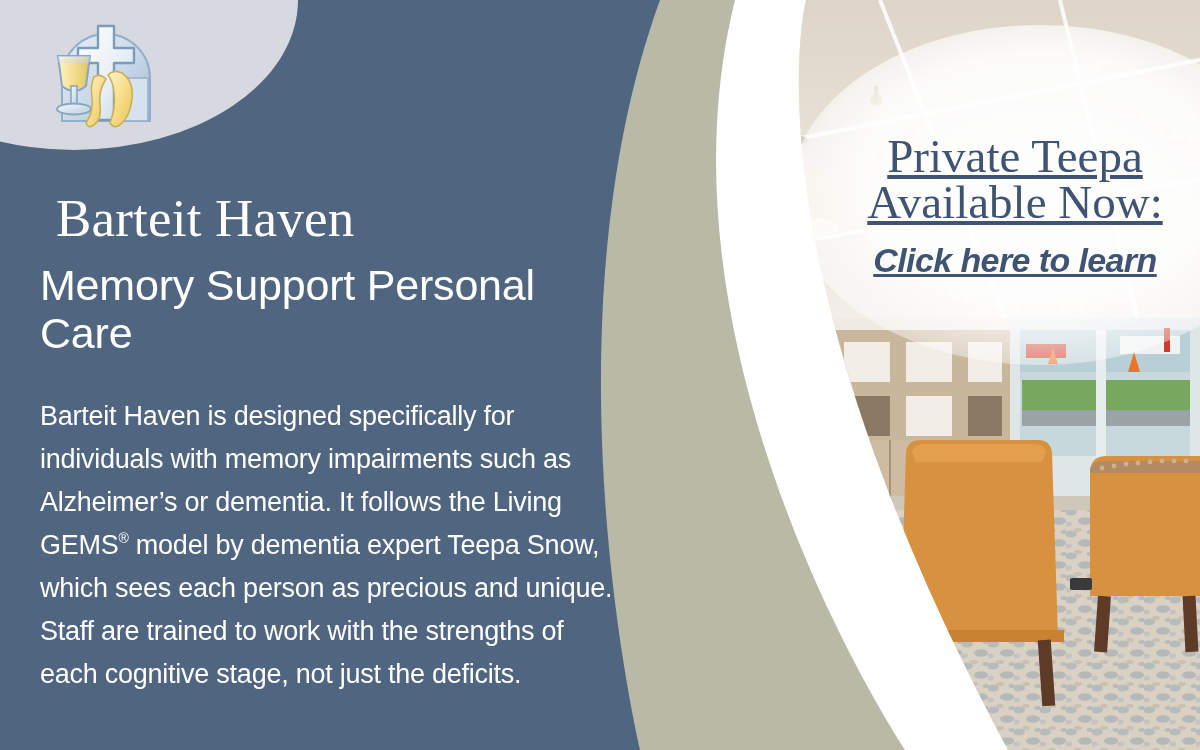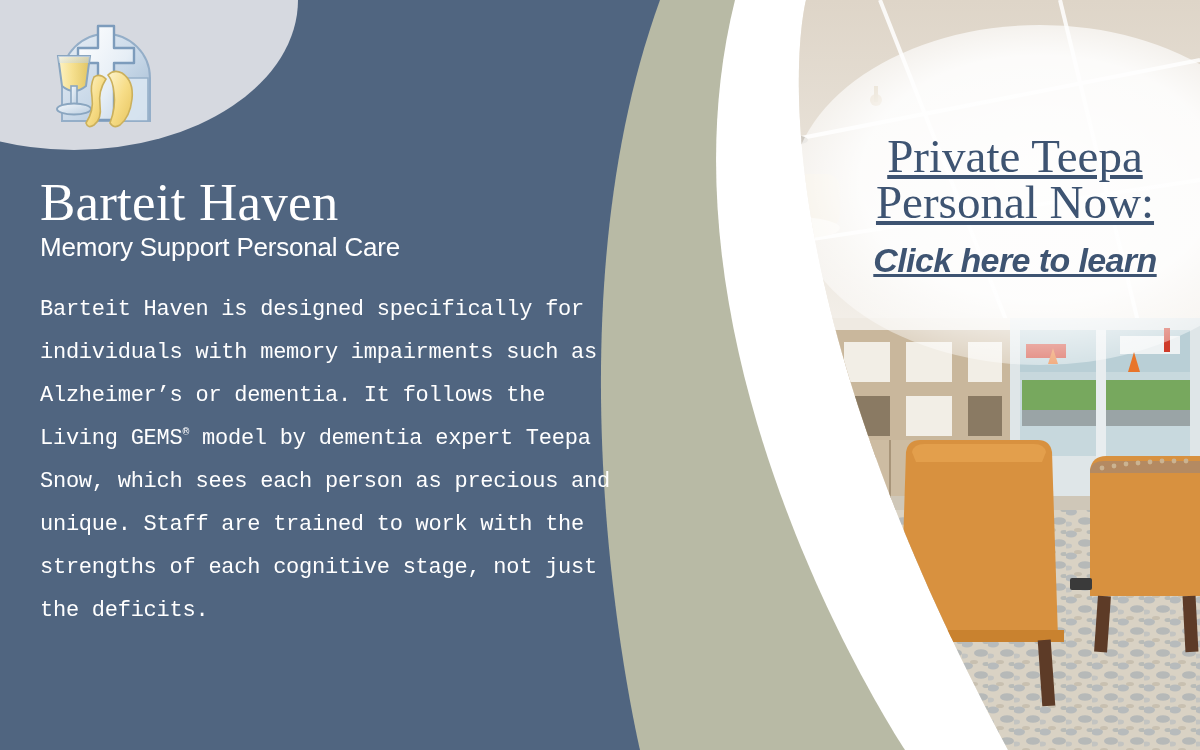--- a/index.html
+++ b/index.html
@@ -48,36 +48,36 @@
     left: 40px;
     top: 175px;
     width: 575px;
     color: #ffffff;
   }
   #title {
     font-family: "Liberation Serif", serif;
     font-size: 53px;
     line-height: 1.02;
     letter-spacing: 0.2px;
-    margin: 0;
+    margin: 16px;
     font-weight: normal;
   }
   #subtitle {
     font-family: "Liberation Sans", sans-serif;
-    font-size: 26px;
+    font-size: 43px;
     line-height: 1.12;
     margin: 4px 0 0 0;
     font-weight: normal;
     letter-spacing: -0.2px;
   }
   #body-copy {
-    font-family: Liberation Mono, monospace;
-    font-size: 22px;
+    font-family: Liberation Sans, sans-serif;
+    font-size: 27px;
     line-height: 43px;
-    margin: 26px 0 0 0;
+    margin: 38px 0 0 0;
     letter-spacing: -0.25px;
   }
   #body-copy sup {
     font-size: 0.52em;
     vertical-align: 0.75em;
     line-height: 0;
   }
 
   
   #callout {
@@ -297,20 +297,20 @@
 
   <div id="left-copy">
     <h1 id="title">Barteit Haven</h1>
     <h2 id="subtitle">Memory Support Personal Care</h2>
     <p id="body-copy"><span>Barteit Haven is designed specifically for individuals with memory impairments such as Alzheimer’s or dementia. It follows the Living GEMS</span><sup>®</sup><span> model by dementia expert Teepa Snow, which sees each person as precious and unique. Staff are trained to work with the strengths of each cognitive stage, not just the deficits.</span></p>
   </div>
 
   <a id="callout" href="#">
     <div id="callout-head">
       <div>Private Teepa</div>
-      <div>Personal Now:</div>
+      <div>Available Now:</div>
     </div>
     <div id="callout-cta">
       <div>Click here to learn</div>
     </div>
   </a>
 
 </div>
 
 </body></html>

